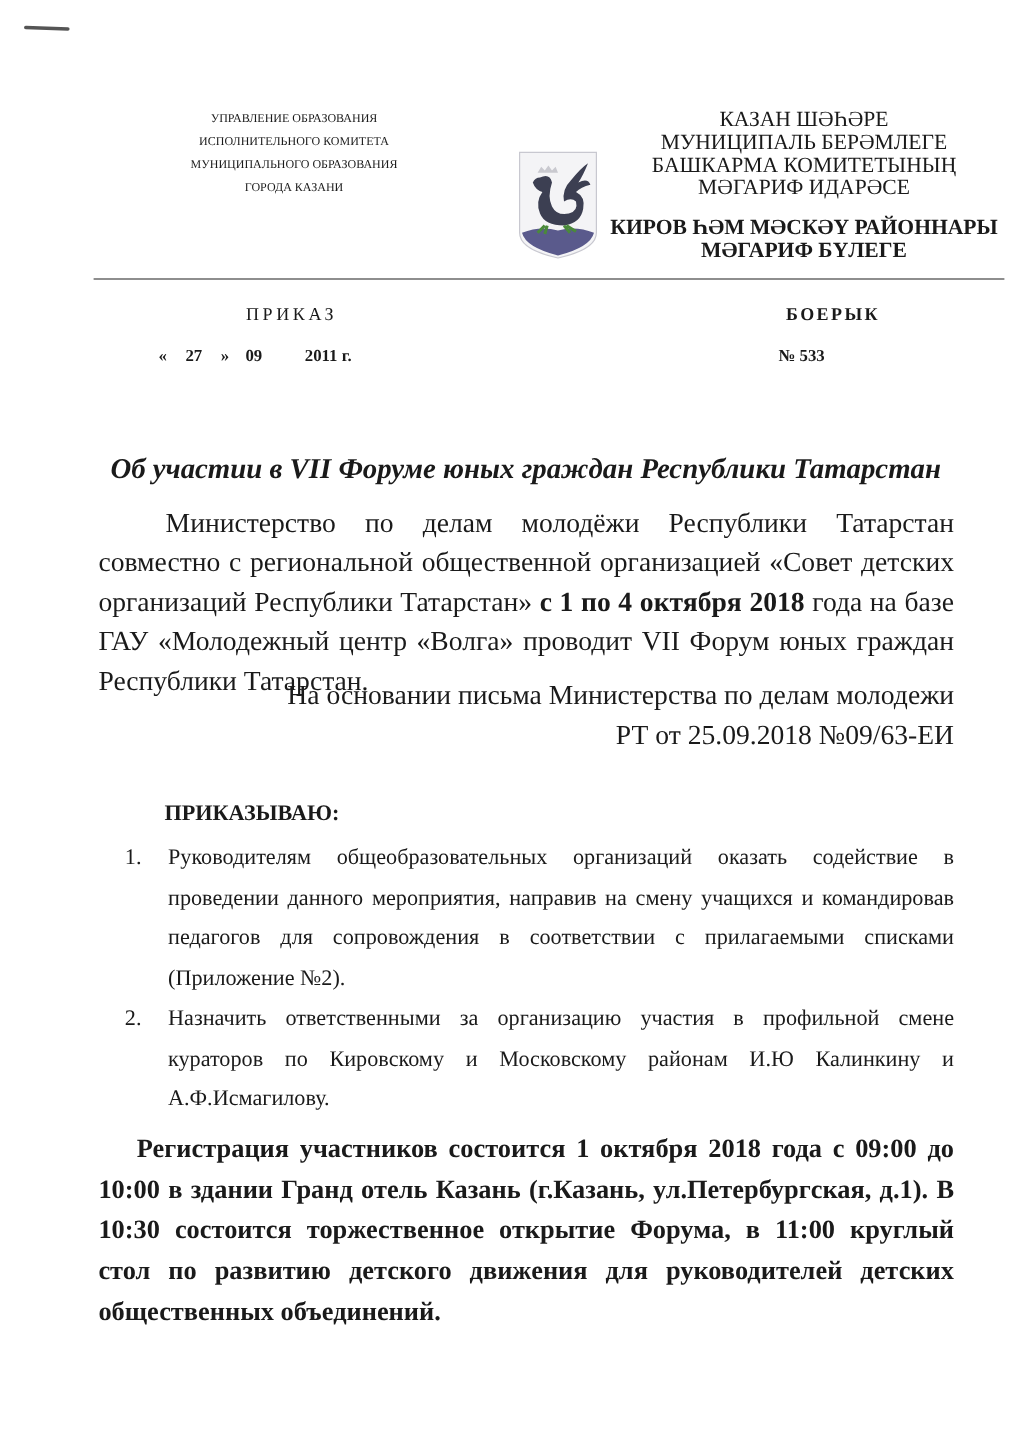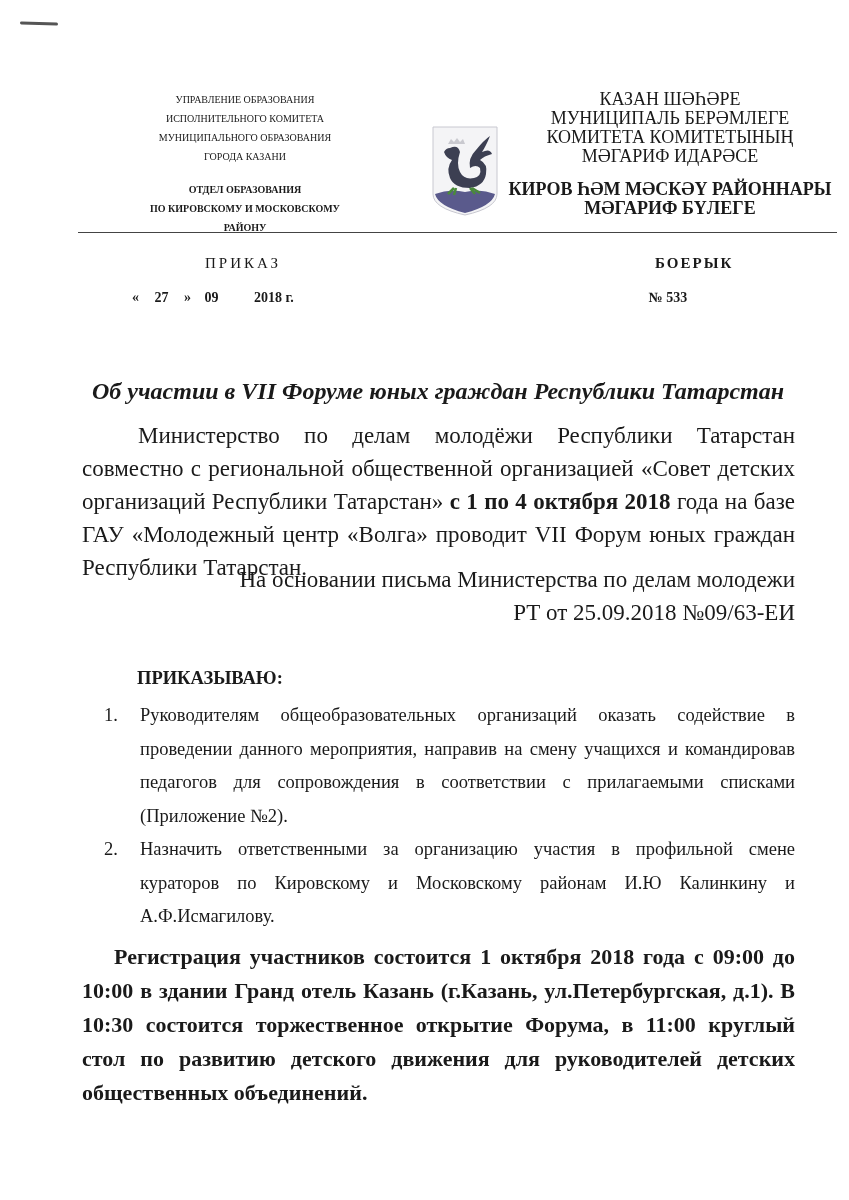--- a/index.html
+++ b/index.html
@@ -32,59 +32,54 @@
 </head>
 <body>
 
 <div class="abs scratch"></div>
 
 <div class="abs hdr-left">
   <div>УПРАВЛЕНИЕ ОБРАЗОВАНИЯ</div>
   <div>ИСПОЛНИТЕЛЬНОГО КОМИТЕТА</div>
   <div>МУНИЦИПАЛЬНОГО ОБРАЗОВАНИЯ</div>
   <div>ГОРОДА КАЗАНИ</div>
-  <div class="hdr-bold">
-    <div>ОТДЕЛ ОБРАЗОВАНИЯ</div>
-    <div>ПО КИРОВСКОМУ И  МОСКОВСКОМУ</div>
-    <div>РАЙОНУ</div>
-  </div>
 </div>
 
 <div class="abs emblem">
   <svg width="70" height="92" viewBox="0 0 70 92">
     <path d="M3 3 H67 V70 Q67 84 35 91 Q3 84 3 70 Z" fill="#f4f4f6" stroke="#c8c8d0" stroke-width="1"></path>
     <path d="M5 70 Q20 64 35 68 Q50 64 65 70 Q62 82 35 89 Q8 82 5 70 Z" fill="#5a5a8c"></path>
     <path d="M18 20 l3 -5 l3 3 l3 -4 l3 4 l3 -3 l2 5 z" fill="#c9c9cf"></path>
     <path d="M20 24 Q28 20 30 28 Q26 40 30 48 Q34 56 44 54 Q52 52 50 44 Q46 40 40 44 Q38 34 46 26 Q54 16 60 12 Q56 22 52 28 Q60 24 62 30 Q54 32 50 36 Q58 40 56 50 Q54 62 40 64 Q24 64 20 54 Q16 44 22 36 Q16 34 14 28 Q16 24 20 24 Z" fill="#3c3f52"></path>
     <path d="M24 64 l-6 6 M26 64 l-2 7 M40 64 l5 6 M42 64 l8 5" stroke="#4a8a3a" stroke-width="2.5"></path>
   </svg>
 </div>
 
 <div class="abs hdr-right">
   <div>КАЗАН ШӘҺӘРЕ</div>
   <div>МУНИЦИПАЛЬ БЕРӘМЛЕГЕ</div>
-  <div>КОМИТЕТА КОМИТЕТЫНЫҢ</div>
+  <div>БАШКАРМА КОМИТЕТЫНЫҢ</div>
   <div>МӘГАРИФ ИДАРӘСЕ</div>
   <div class="hdr-bold">
     <div>КИРОВ ҺӘМ МӘСКӘҮ РАЙОННАРЫ</div>
     <div>МӘГАРИФ БҮЛЕГЕ</div>
   </div>
 </div>
 
 <div class="abs rule"></div>
 
 <div class="abs prikaz">ПРИКАЗ</div>
 <div class="abs boerik">БОЕРЫК</div>
 
 <div class="abs date">
   <span>«</span>
   <span style="margin-left:12px">27</span>
   <span style="margin-left:12px">»</span>
   <span style="margin-left:10px">09</span>
-  <span style="margin-left:32px">2018 г.</span>
+  <span style="margin-left:32px">2011 г.</span>
 </div>
 <div class="abs number">№ 533</div>
 
 <div class="abs title">Об участии в VII Форуме юных граждан Республики Татарстан</div>
 
 <div class="abs body p1 indent"><span>Министерство по делам молодёжи Республики Татарстан совместно с региональной общественной организацией «Совет детских организаций Республики Татарстан» </span><b>с 1 по 4 октября 2018</b><span> года на базе ГАУ «Молодежный центр «Волга» проводит VII Форум юных граждан Республики Татарстан.</span></div>
 
 <div class="abs body p2" style="text-align:right;"><span style="padding-left:56px; display:inline-block; width:560px;">На основании письма Министерства по делам молодежи РТ от 25.09.2018 №09/63-ЕИ</span></div>
 
 <div class="abs order">ПРИКАЗЫВАЮ:</div>

